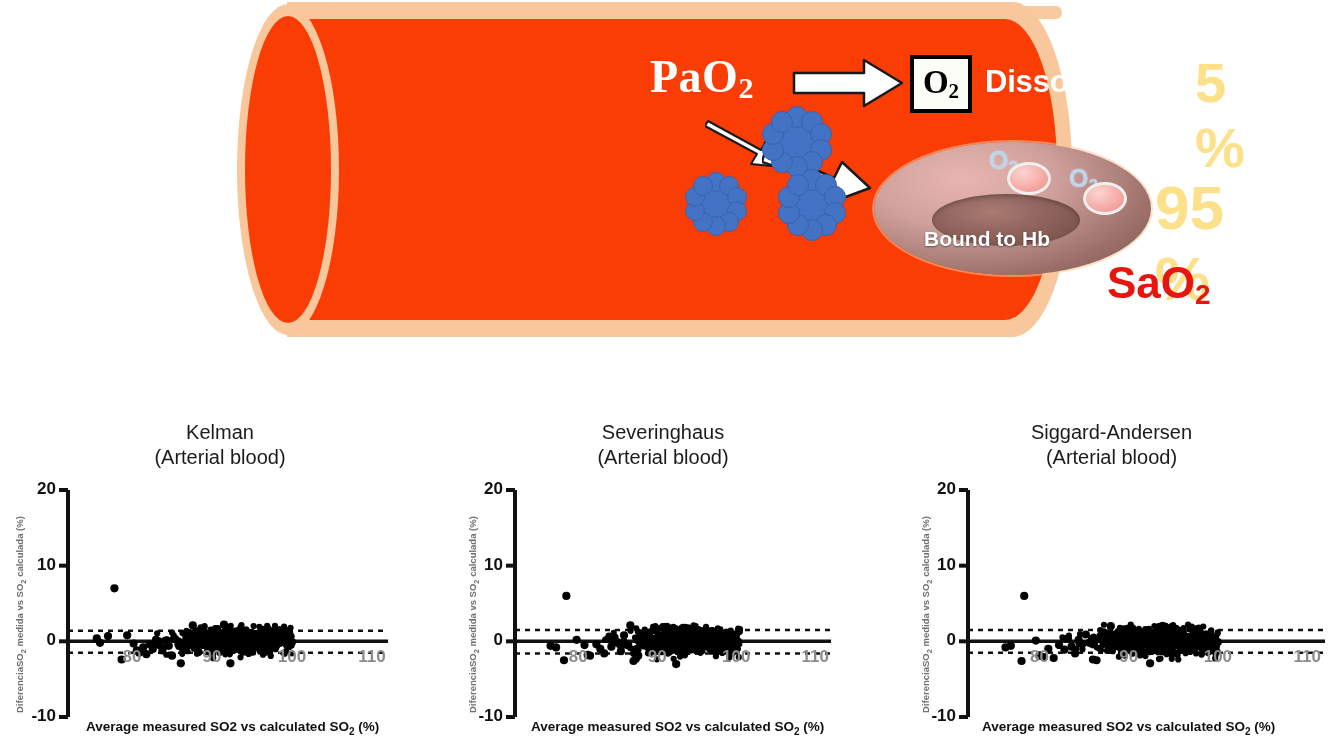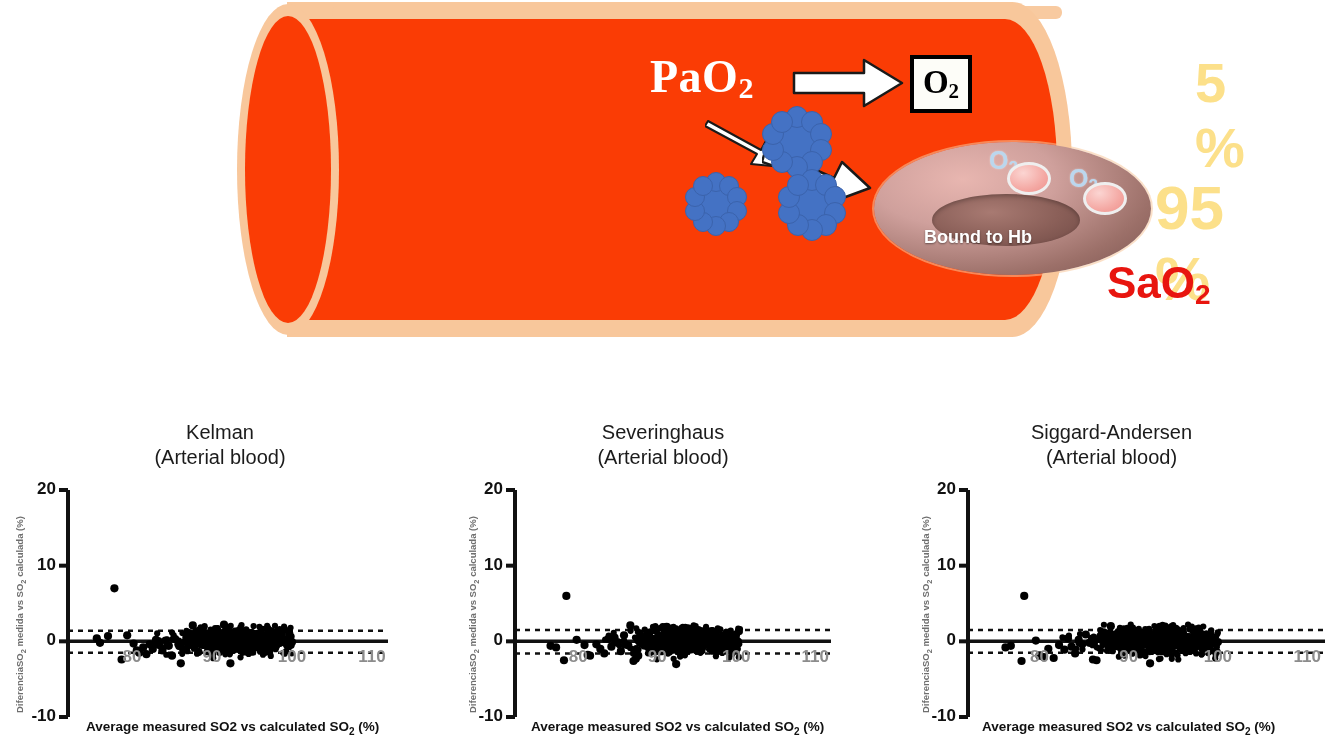--- a/index.html
+++ b/index.html
@@ -93,21 +93,21 @@
     box-shadow: 0 0 0 2px rgba(248,199,155,.55);
   }
   .rbc-dimple {
     position: absolute; left: 58px; top: 52px; width: 148px; height: 52px;
     border-radius: 50%;
     background: radial-gradient(ellipse at 40% 35%, #A87A72 0%, #8A5F58 55%, #6F4A45 100%);
     box-shadow: inset 0 2px 4px rgba(0,0,0,.25);
   }
   .bound-label {
     position: absolute; left: 50px; top: 85px;
-    font-size: 18px; font-weight: bold; color: #FFFFFF;
+    font-size: 21px; font-weight: bold; color: #FFFFFF;
     text-shadow: 0 1px 2px rgba(0,0,0,.45);
     white-space: nowrap;
     text-align: right;
   }
   .o2molA { position: absolute; left: 115px; top: 4px; }
   .o2molB { position: absolute; left: 195px; top: 22px; }
   .o2mol-label {
     font-size: 25px; font-weight: bold; color: #BBD7EE;
     text-shadow: 0 0 2px rgba(255,255,255,.5);
   }
@@ -230,20 +230,21 @@
           <span style="left: 15.5405px; top: 49.9018px; width: 22px; height: 22px;"></span>
           <span style="left: 6.60401px; top: 37.6018px; width: 22px; height: 22px;"></span>
           <span style="left: 6.60401px; top: 22.3982px; width: 22px; height: 22px;"></span>
           <span style="left: 15.5405px; top: 10.0982px; width: 22px; height: 22px;"></span>
         </div>
 
       <div class="o2box">
         <span><span>O</span><sub>2</sub></span>
       </div>
 
+      <div class="dissolved">Dissolved</div>
       <div class="pct5">5 %</div>
 
       <div class="rbc">
         <div class="rbc-dimple"></div>
 
         <div class="o2molA">
           <div class="o2mol-label">
             <span>O</span><sub>2</sub>
           </div>
           <div class="o2blob" style="left:18px;top:16px;"></div>

